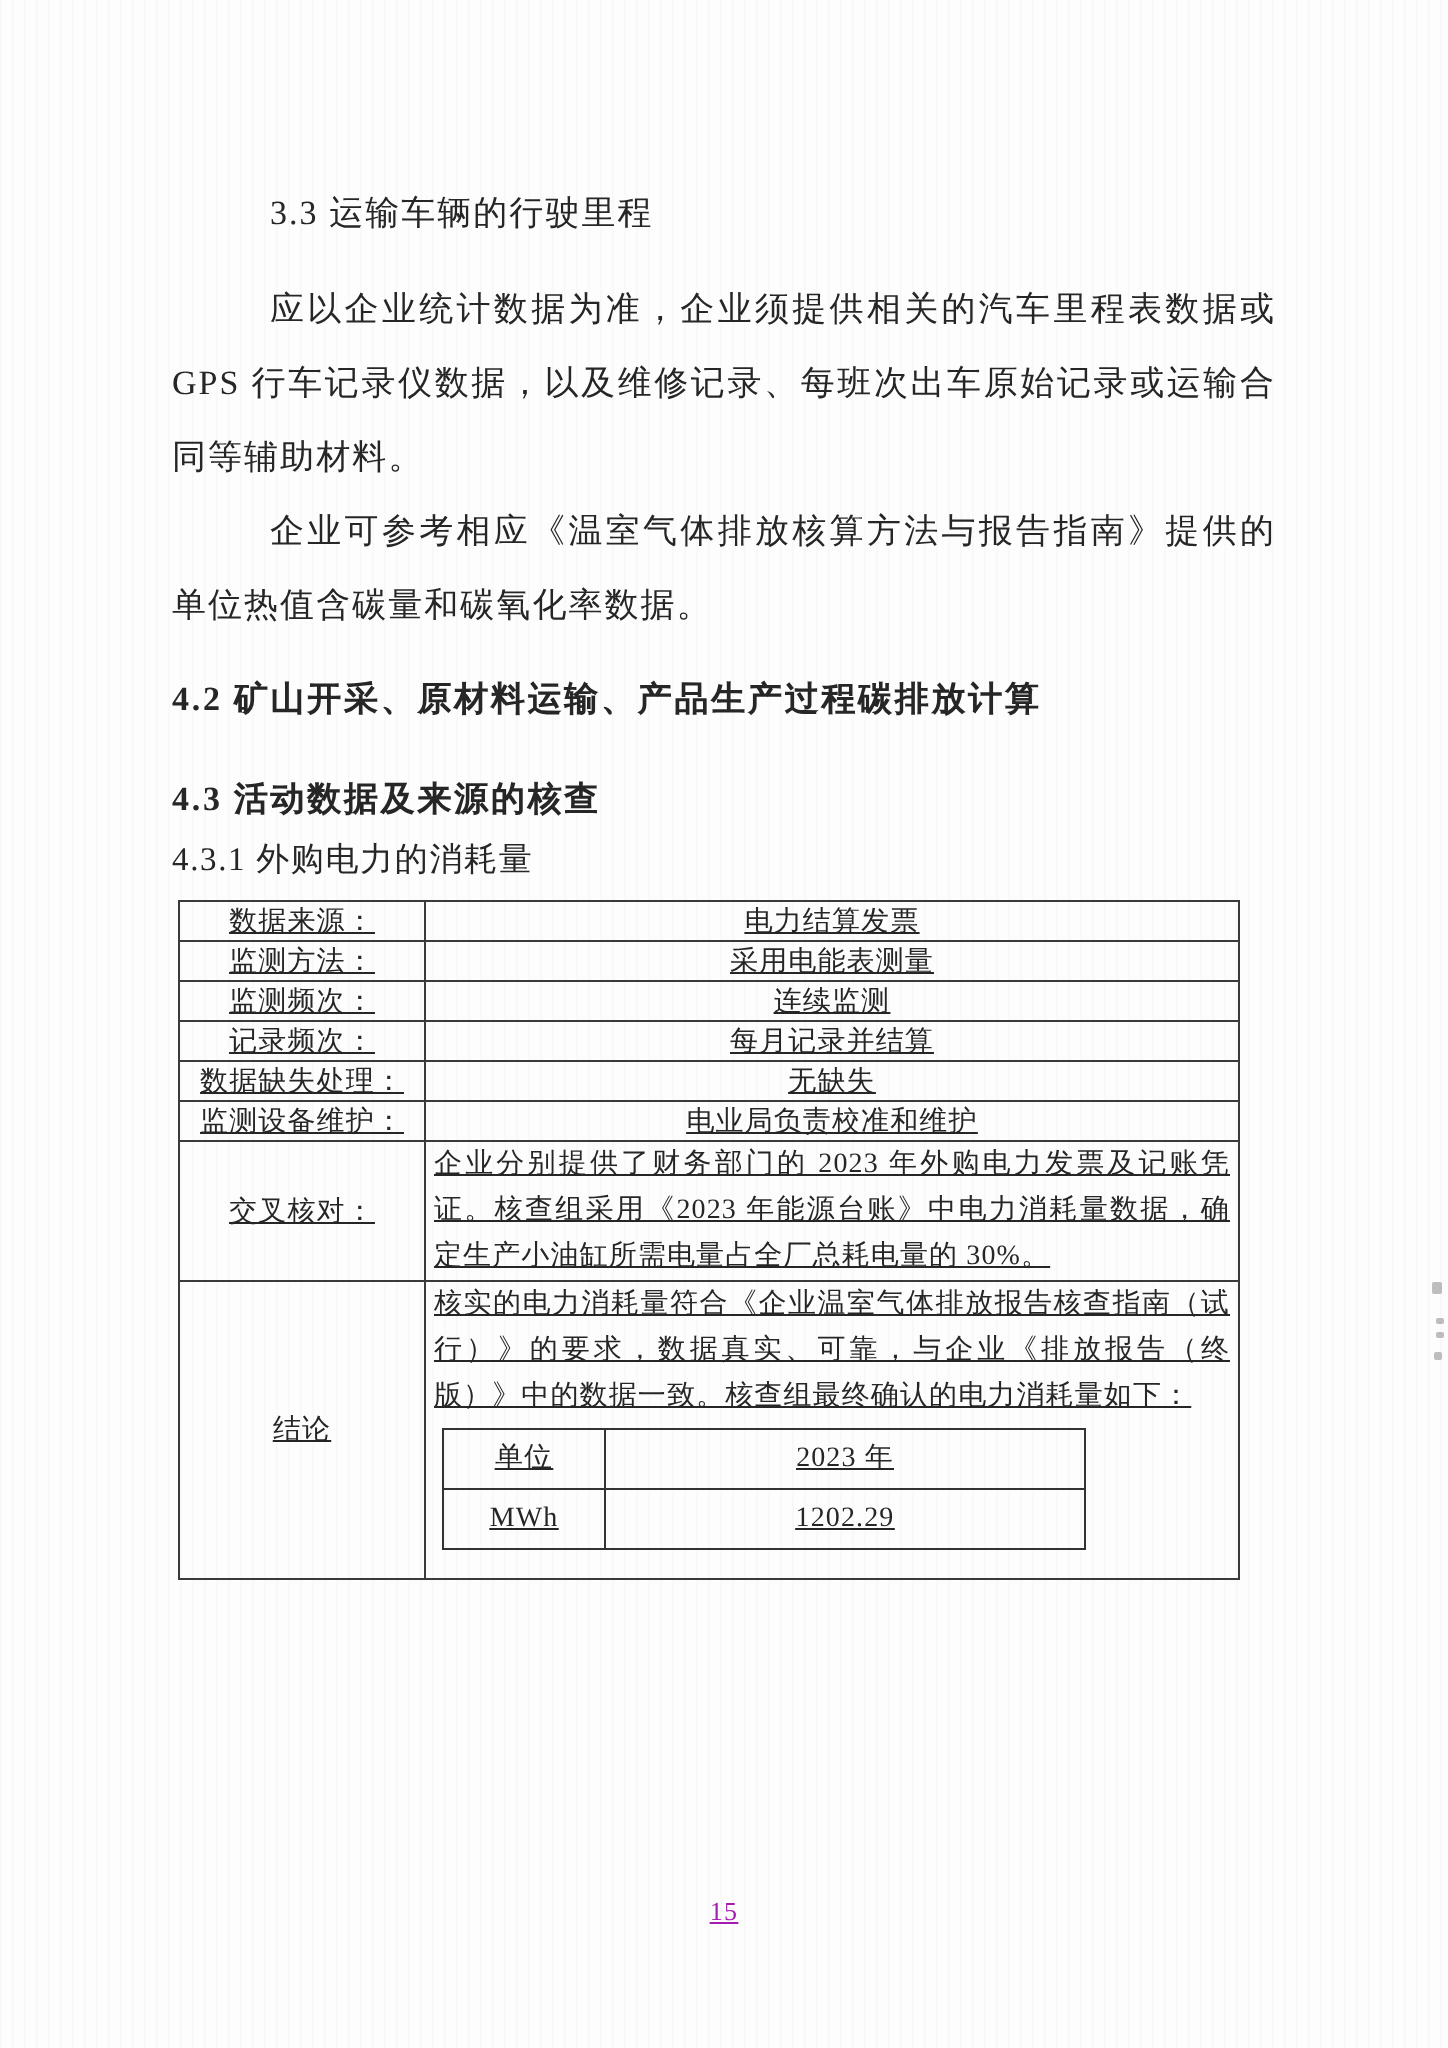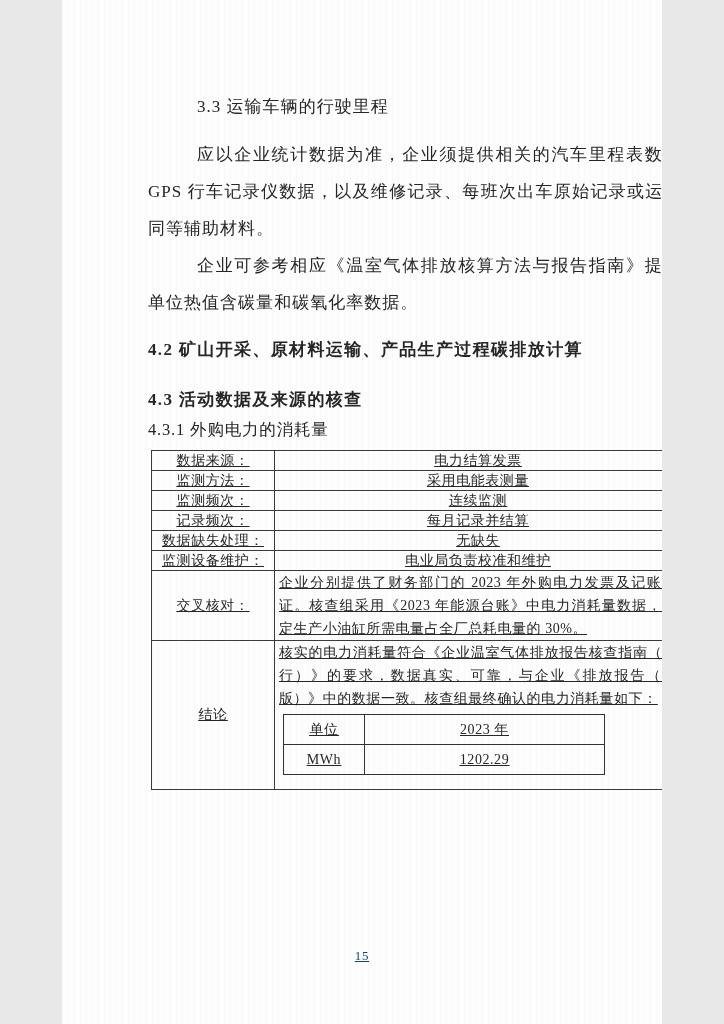--- a/index.html
+++ b/index.html
@@ -1,18 +1,18 @@
 <!DOCTYPE html>
 <html><head>
 <meta charset="utf-8">
 <style>
   html, body { margin: 0; padding: 0; background: #e8e8e8; }
   .page {
     position: relative;
-    width: 600px;
+    width: 724px;
     height: 1024px;
     margin: 0 auto;
     background: #fdfdfd;
     overflow: hidden;
     font-family: "Liberation Serif", "DejaVu Serif", serif;
     color: #262626;
   }
   
   .page::before {
     content: "";
@@ -105,21 +105,21 @@
     vertical-align: middle;
     padding: 0 4px;
   }
   td.iu { width: 72px; }
   .pagenum {
     position: absolute;
     left: 0; right: 0;
     top: 948px;
     text-align: center;
     font-size: 13px;
-    color: #0c4a6e;
+    color: #a21caf;
     letter-spacing: 0.05em;
     text-decoration: underline;
   }
   
   .artifact { position: absolute; background: #8a8a8a; opacity: 0.55; border-radius: 1px; }
   .a1 { left: 716px; top: 641px; width: 5px; height: 6px; }
   .a2 { left: 718px; top: 659px; width: 4px; height: 3px; }
   .a3 { left: 718px; top: 666px; width: 4px; height: 3px; }
   .a4 { left: 717px; top: 676px; width: 4px; height: 4px; }
 </style>

